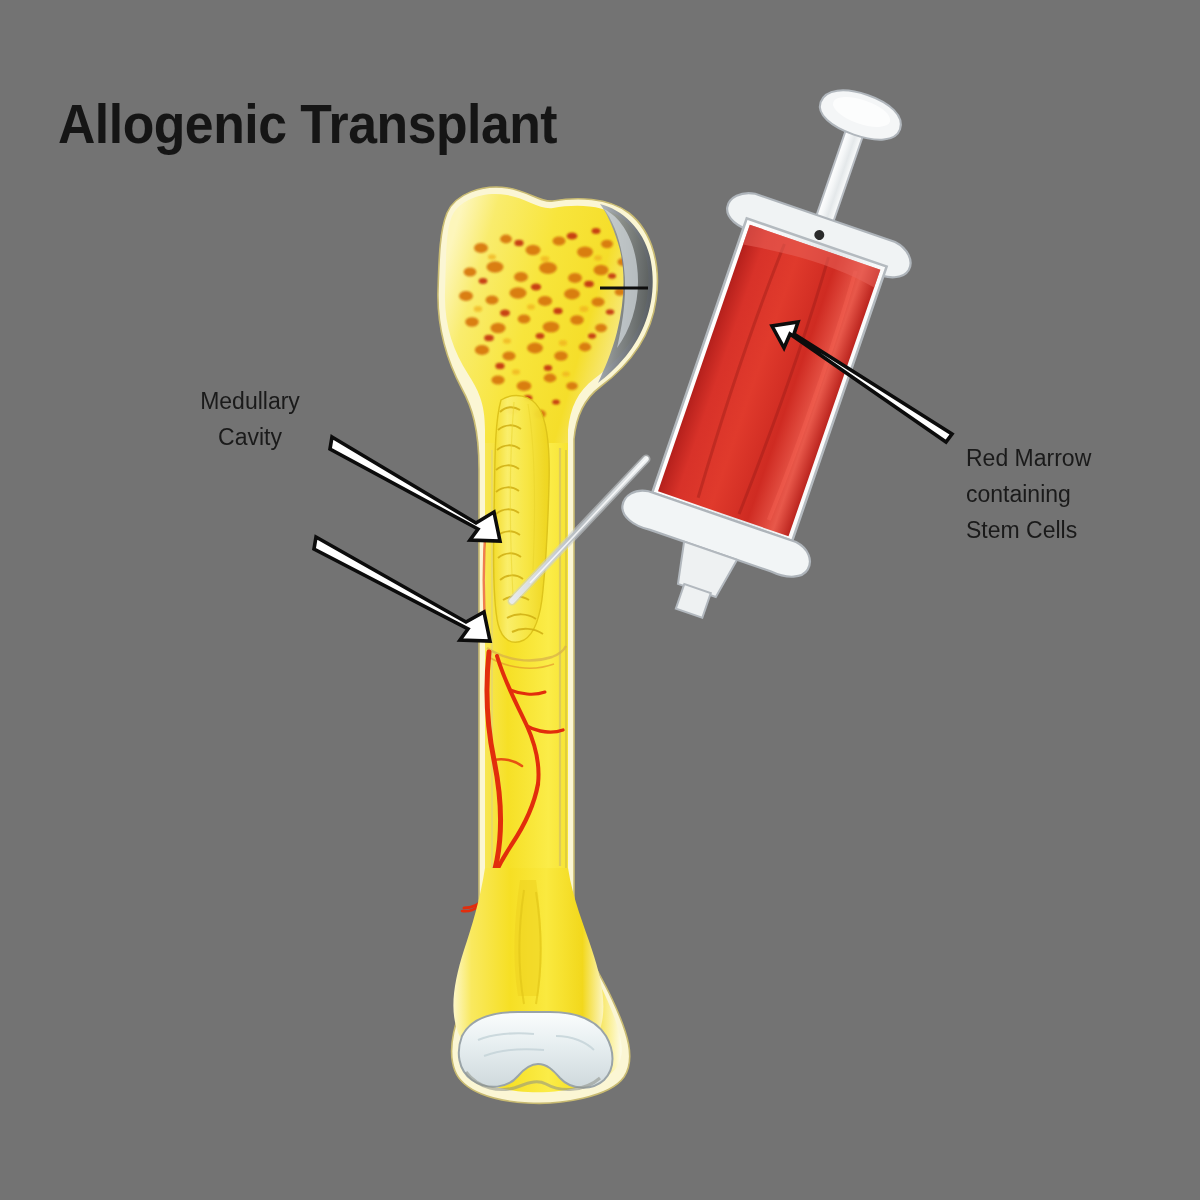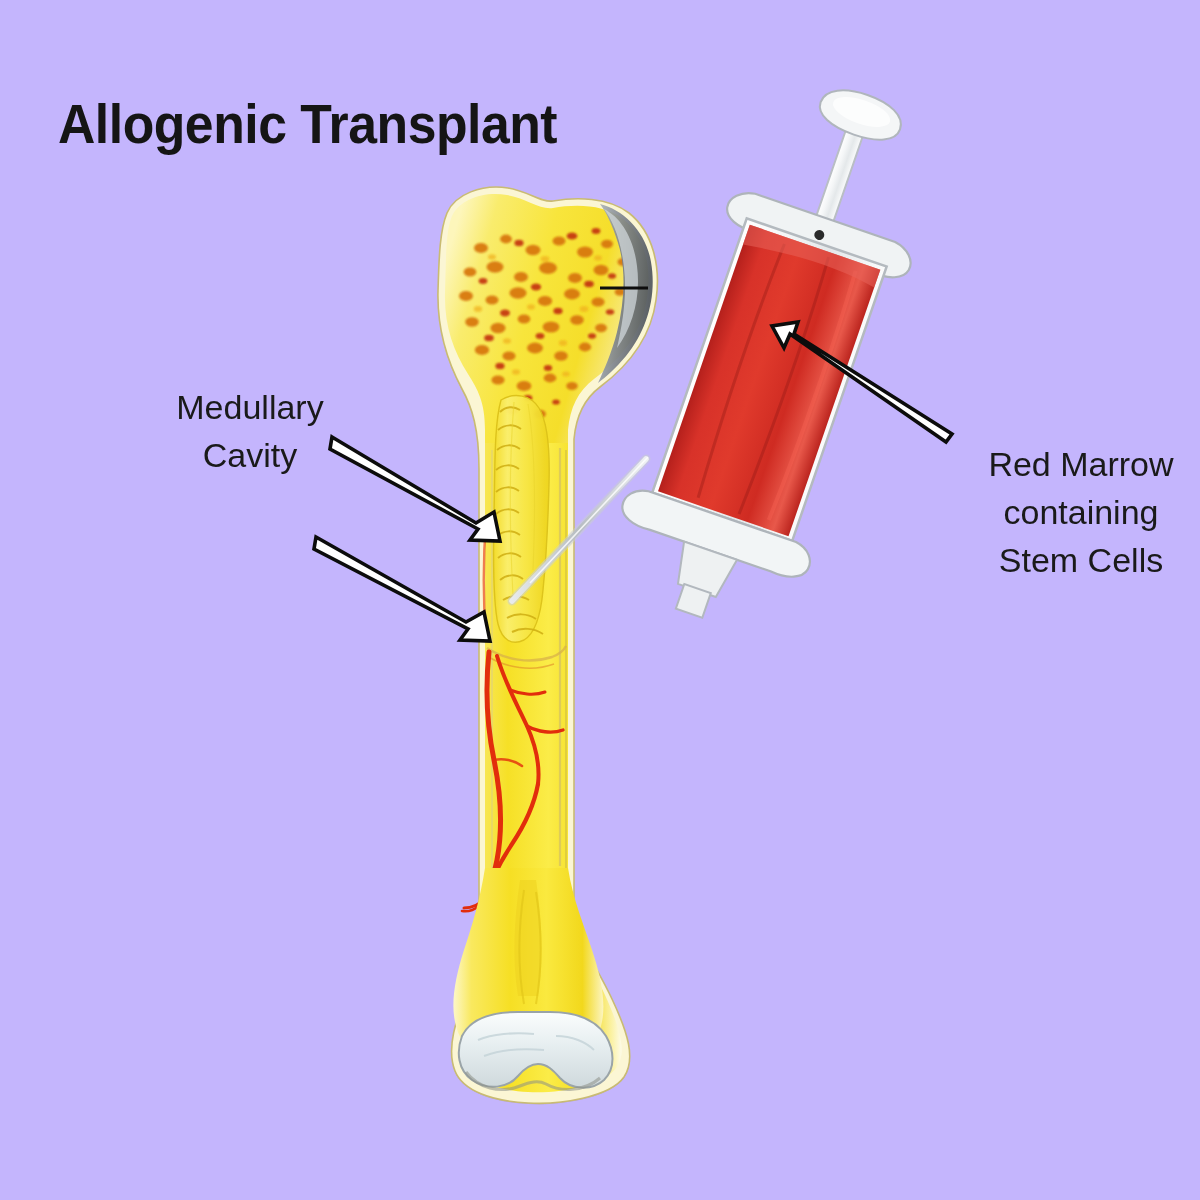--- a/index.html
+++ b/index.html
@@ -5,21 +5,21 @@
 <style>
   html, body {
     margin: 0;
     padding: 0;
     background: #ffffff;
   }
   #stage {
     position: relative;
     width: 1200px;
     height: 1200px;
-    background: #c4b5fd;
+    background: #737373;
     overflow: hidden;
     font-family: "Liberation Sans", sans-serif;
   }
 
   
   #title {
     position: absolute;
     left: 58px;
     top: 97px;
     font-size: 55px;
@@ -28,30 +28,30 @@
     color: #151515;
     white-space: nowrap;
     line-height: 1;
     transform: scaleX(0.94);
     transform-origin: left top;
   }
 
   
   .label {
     position: absolute;
-    font-size: 34px;
-    line-height: 48px;
+    font-size: 23px;
+    line-height: 36px;
     color: #1a1a1a;
     white-space: pre-line;
   }
   .label.center { text-align: center; }
 
   #label-medullary { left: 140px; top: 383px; width: 220px; text-align: center; }
   #label-endosteum { left: 108px; top: 508px; width: 210px; text-align: left; }
-  #label-redmarrow { left: 966px; top: 440px; width: 230px; text-align: center; }
+  #label-redmarrow { left: 966px; top: 440px; width: 230px; text-align: left; }
 
   
   #art {
     position: absolute;
     left: 0;
     top: 0;
     width: 1200px;
     height: 1200px;
   }
 </style>

